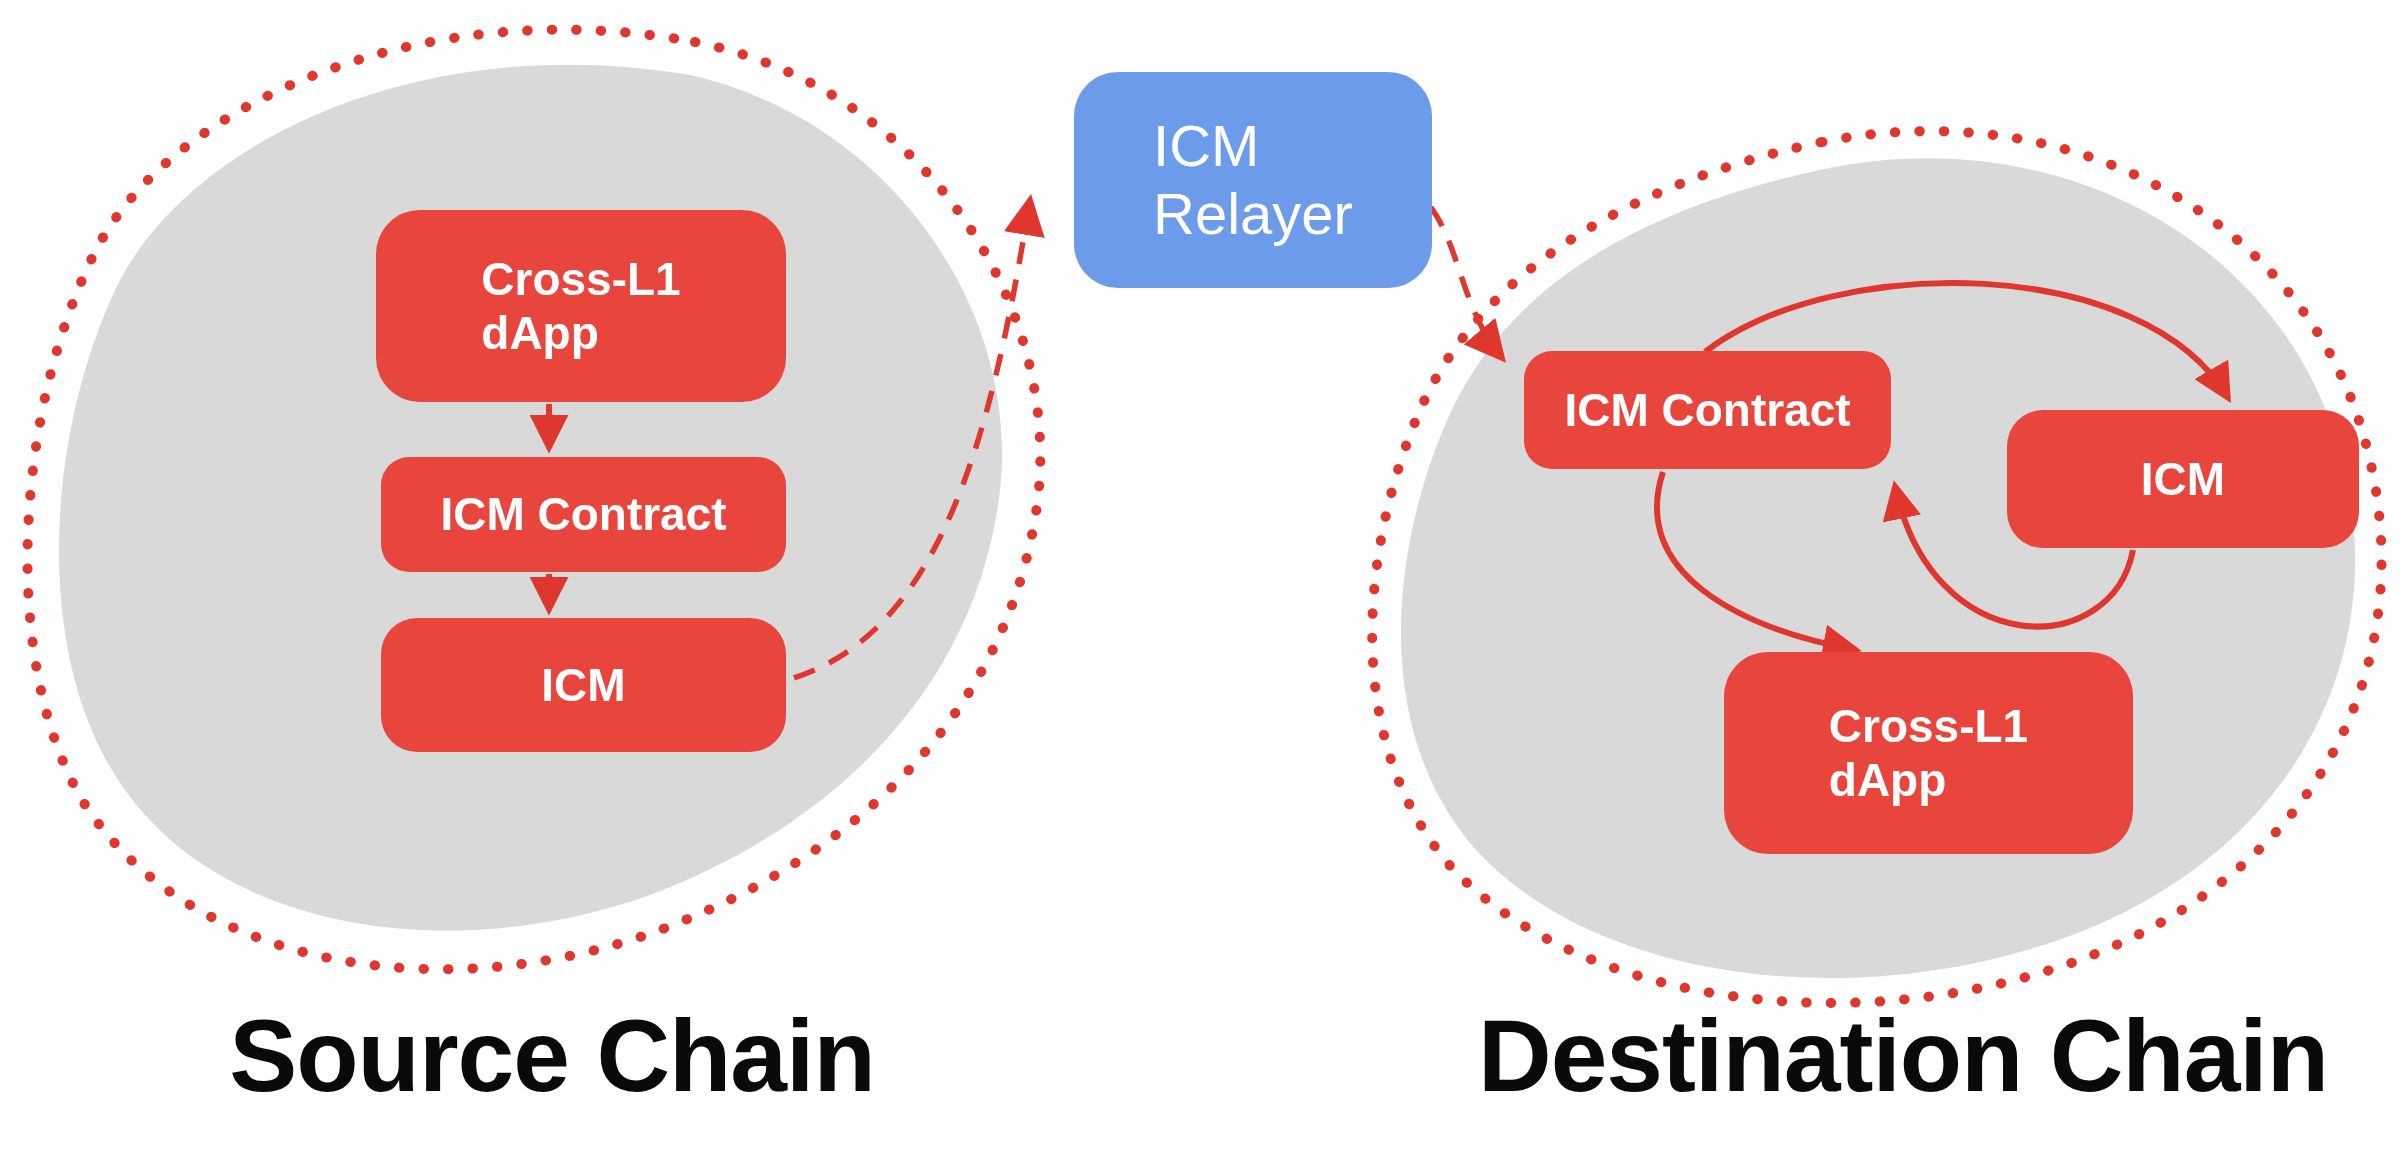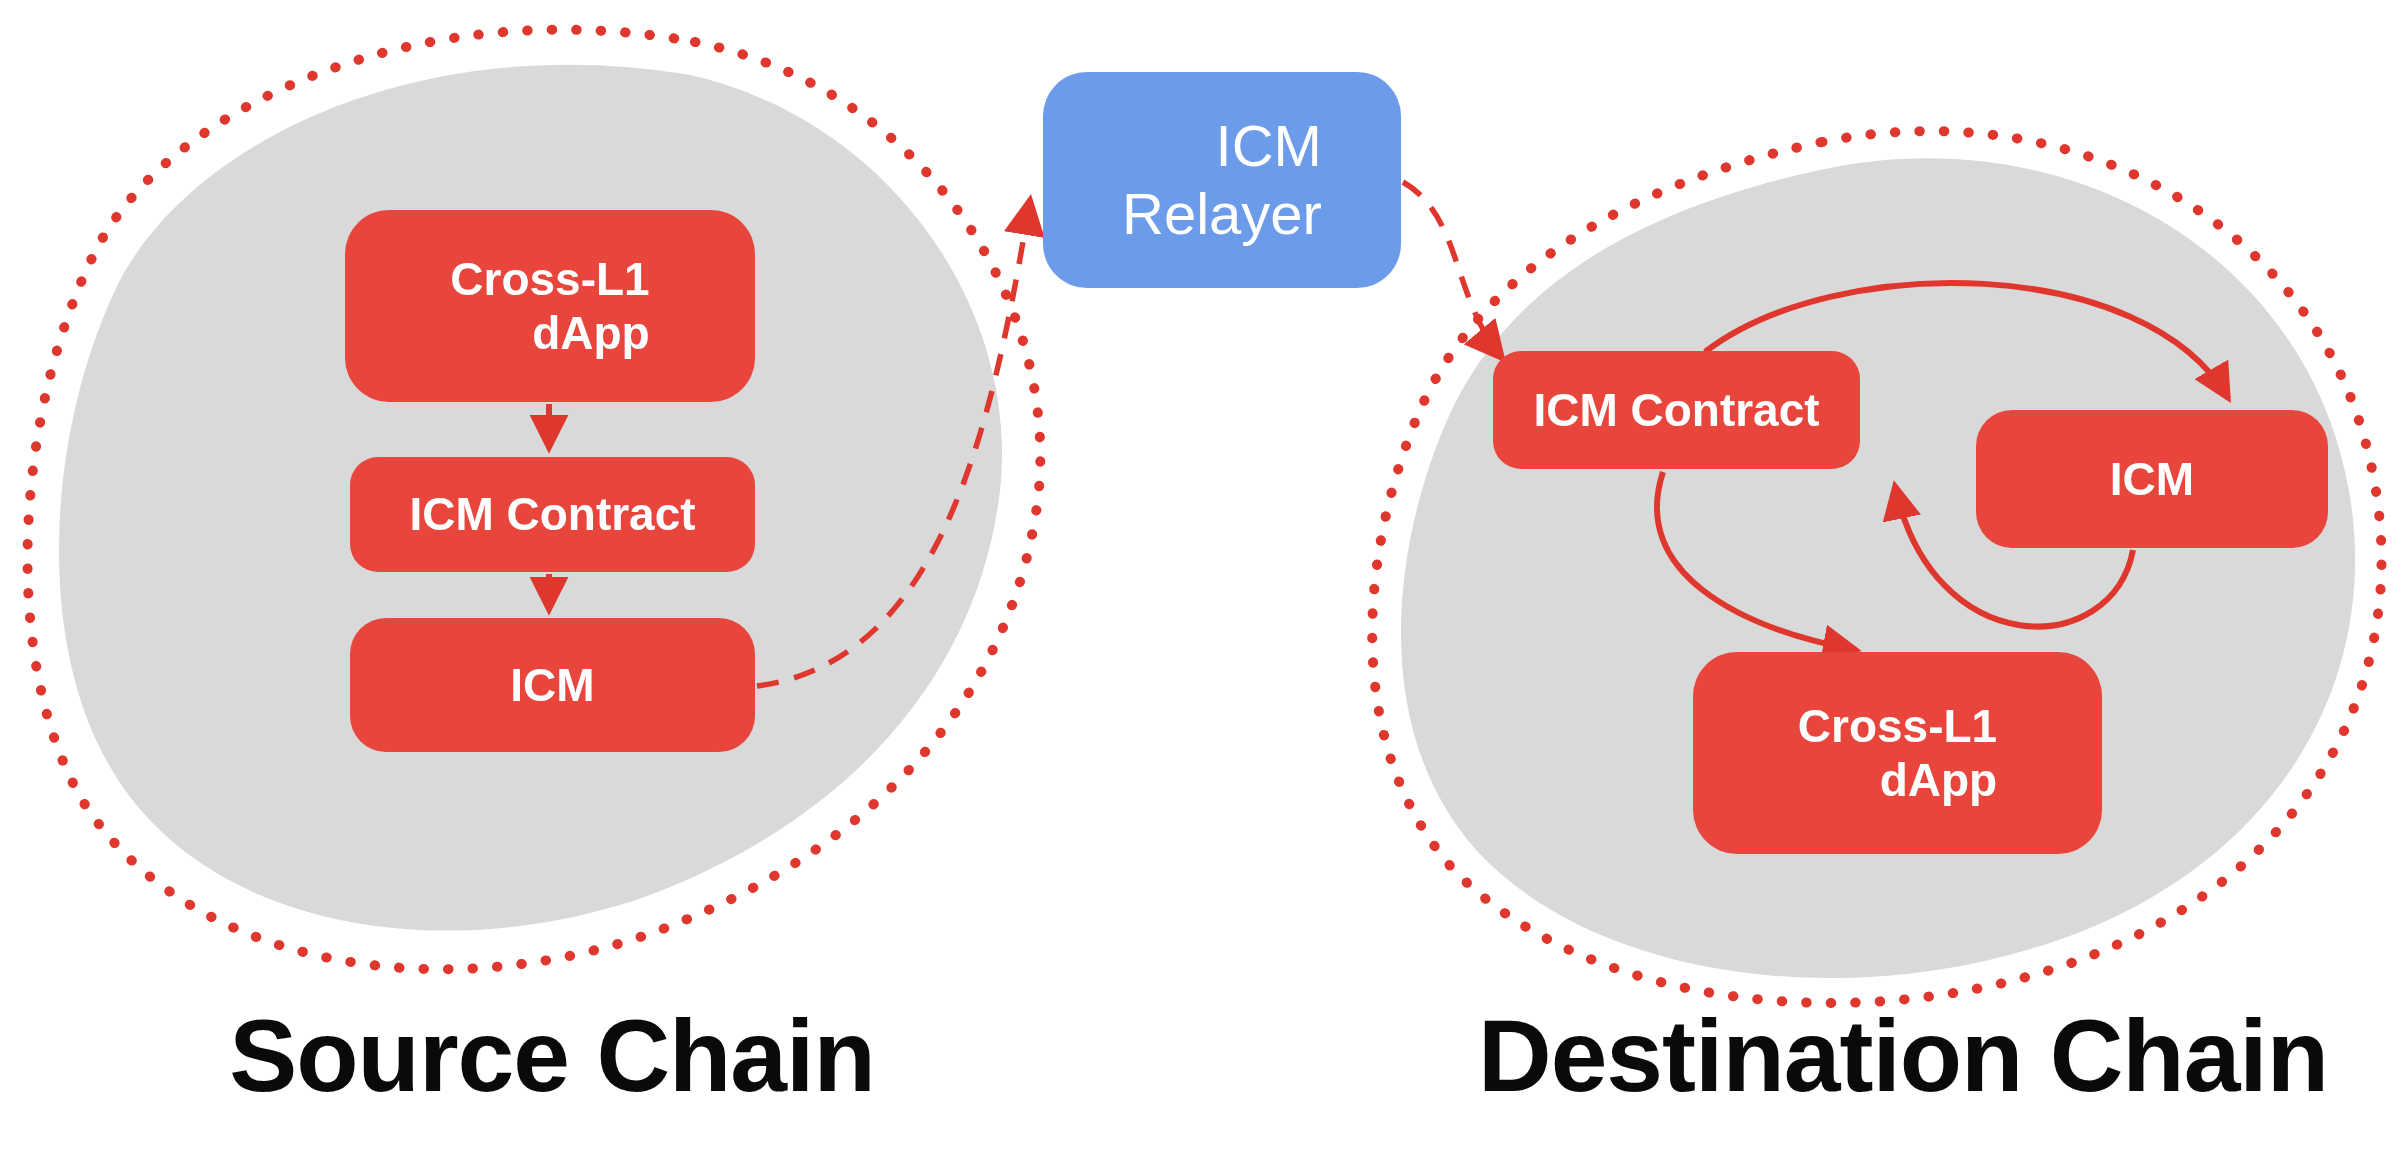--- a/index.html
+++ b/index.html
@@ -20,23 +20,24 @@
   }
   .layer{position:absolute;left:0;top:0;width:100%;height:100%;}
   .blob{fill:var(--gray);stroke:none;}
   .dots{fill:none;stroke:var(--accent);stroke-width:10;stroke-linecap:round;stroke-dasharray:0.5 24;}
   .arrow{fill:none;stroke:var(--accent);stroke-width:6;}
   .dashed{fill:none;stroke:var(--accent);stroke-width:5.5;stroke-dasharray:22 16;}
   .mk{fill:var(--accent);}
   .node{
     position:absolute;
     display:flex;align-items:center;justify-content:center;
-    color:#fff;font-weight:700;text-align:right;
+    color:#fff;font-weight:700;text-align:left;
     white-space:pre-line;line-height:1.18;
     box-sizing:border-box;
+    margin-left:31px;
   }
   .node.red{background:var(--red);}
   .node.blue{background:var(--blue);font-weight:400;}
   .chain-title{
     position:absolute;
     transform:translateX(-50%);
     color:var(--ink);
     font-weight:700;
     font-size:102px;
     letter-spacing:-1px;

